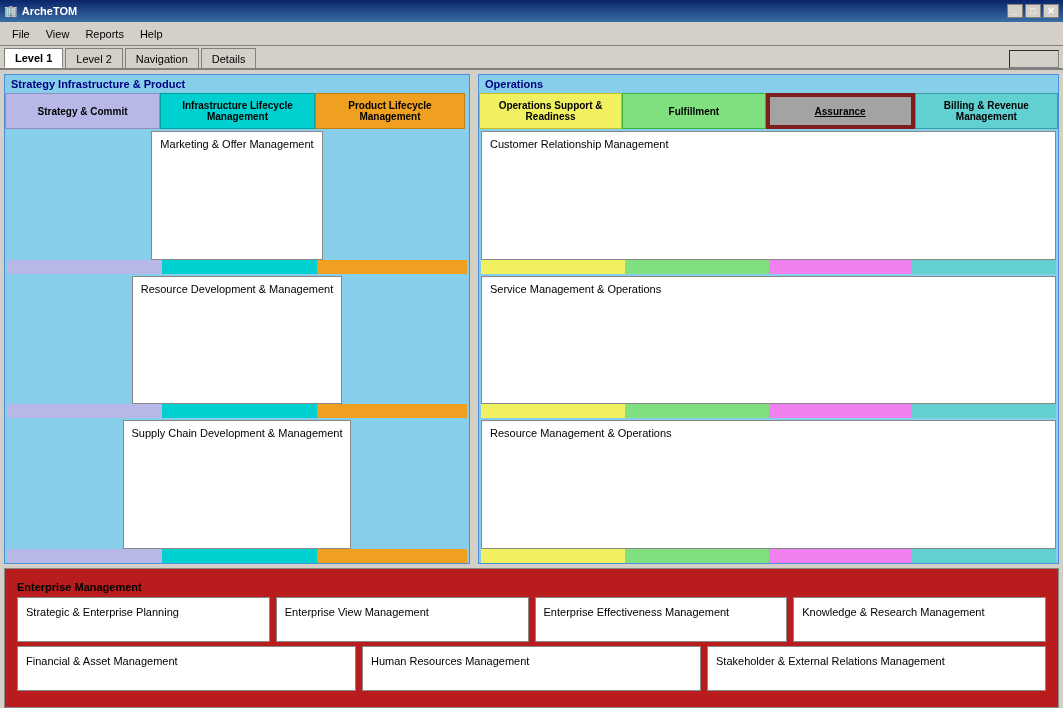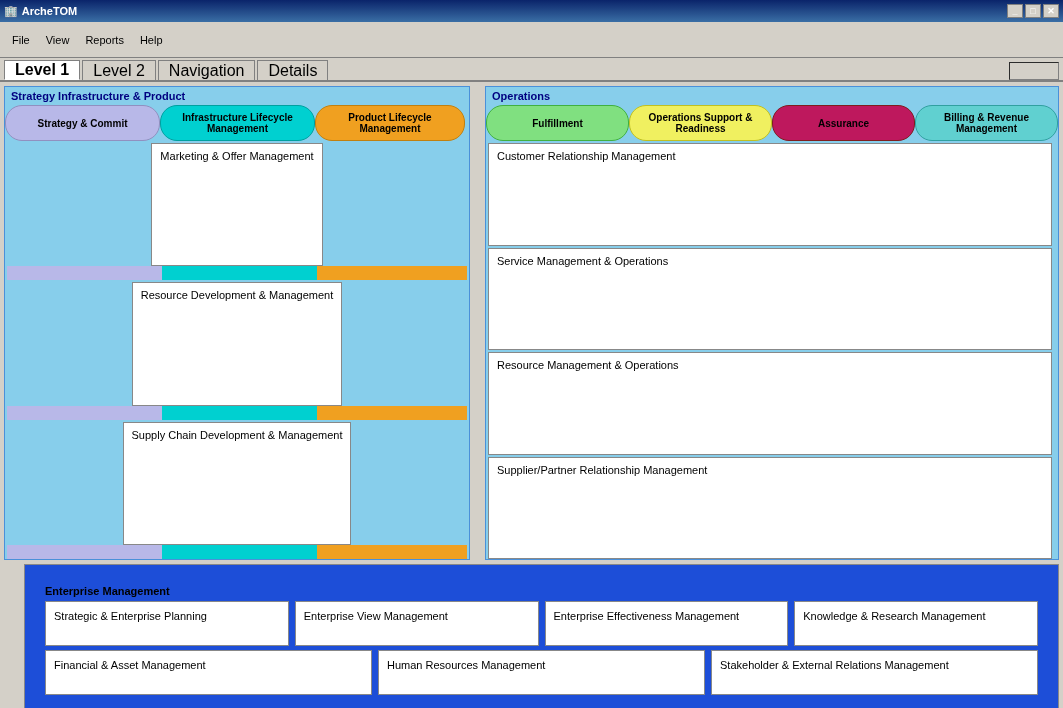--- a/index.html
+++ b/index.html
@@ -24,21 +24,21 @@
       background: #d4d0c8;
       border: 1px solid #808080;
       font-size: 9px;
       display: flex; align-items: center; justify-content: center;
       cursor: pointer;
     }
 
     
     .menubar {
       background: #d4d0c8;
-      height: 36px;
+      height: 24px;
       display: flex;
       align-items: center;
       padding: 0 4px;
       border-bottom: 1px solid #808080;
     }
     .menu-item {
       padding: 2px 8px;
       font-size: 11px;
       cursor: pointer;
     }
@@ -47,21 +47,21 @@
     .tabbar {
       background: #d4d0c8;
       height: 24px;
       display: flex;
       align-items: flex-end;
       padding: 0 4px;
       border-bottom: 2px solid #808080;
     }
     .tab {
       padding: 3px 10px;
-      font-size: 16px;
+      font-size: 11px;
       border: 1px solid #808080;
       border-bottom: none;
       background: #d4d0c8;
       cursor: pointer;
       margin-right: 2px;
       height: 20px;
       display: flex; align-items: center;
     }
     .tab.active {
       background: #ffffff;
@@ -81,21 +81,21 @@
       padding: 4px;
       height: calc(708px - 22px - 20px - 24px);
       display: flex;
       flex-direction: column;
       gap: 4px;
     }
 
     
     .top-section {
       display: flex;
-      gap: 15px;
+      gap: 8px;
       flex: 1;
     }
 
     
     .left-panel {
       background: #87CEEB;
       border: 1px solid #4a90d9;
       flex: 0 0 465px;
       display: flex;
       flex-direction: column;
@@ -114,21 +114,20 @@
       height: 36px;
     }
     .col-header {
       display: flex;
       align-items: center;
       justify-content: center;
       text-align: center;
       font-size: 10px;
       font-weight: bold;
       padding: 2px;
-      border-radius: 17px;
     }
     .col-header-strategy {
       flex: 0 0 155px;
       background: #b8b8e8;
       border: 1px solid #9090c0;
     }
     .col-header-infra {
       flex: 0 0 155px;
       background: #00d0d0;
       border: 1px solid #00a0a0;
@@ -152,22 +151,23 @@
       background: #f0f060;
       border: 1px solid #c0c020;
     }
     .col-header-fulfillment {
       flex: 1;
       background: #80e080;
       border: 1px solid #40b040;
     }
     .col-header-assurance {
       flex: 1;
-      background: #be185d;
-      border: 1px solid #7f1d1d;
+      background: #a3a3a3;
+      border: 4px solid #7f1d1d;
+      text-decoration: underline;
     }
     .col-header-billing {
       flex: 1;
       background: #60d0d0;
       border: 1px solid #30a0a0;
     }
     .strip-strategy { flex: 0 0 155px; background: #b8b8e8; }
     .strip-infra { flex: 0 0 155px; background: #00d0d0; }
     .strip-product { flex: 0 0 150px; background: #f0a020; }
 
@@ -191,21 +191,21 @@
     .left-row-strip {
       height: 14px;
       display: flex;
       margin: 0 2px;
     }
 
     
     .right-row {
       flex: 1;
       display: flex;
-      flex-direction: row;
+      flex-direction: column;
     }
     .right-row-box {
       flex: 1;
       background: white;
       border: 1px solid #888;
       display: flex;
       align-items: flex-start;
       padding: 6px 8px;
       font-size: 11px;
       margin: 2px 2px 0 2px;
@@ -215,24 +215,23 @@
       display: flex;
       margin: 0 2px;
     }
     .strip-ops { flex: 1; background: #f0f060; }
     .strip-ful { flex: 1; background: #80e080; }
     .strip-ass { flex: 1; background: #f080f0; }
     .strip-bil { flex: 1; background: #60d0d0; }
 
     
     .bottom-section {
-      background: #1d4ed8;
+      background: #b91c1c;
       border: 1px solid #888;
-      padding: 20px;
-      margin-left: 20px;
+      padding: 12px;
     }
     .bottom-header {
       font-weight: bold;
       font-size: 11px;
       margin-bottom: 4px;
     }
     .bottom-row {
       display: flex;
       gap: 6px;
       margin-bottom: 4px;
@@ -318,22 +317,22 @@
           <div class="strip-infra"></div>
           <div class="strip-product"></div>
         </div>
       </div>
     </div>
 
     <div class="right-panel">
       <div class="panel-header right-panel-header">Operations</div>
 
       <div class="col-headers">
+        <div class="col-header col-header-ops-support">Operations Support &amp; Readiness</div>
         <div class="col-header col-header-fulfillment">Fulfillment</div>
-        <div class="col-header col-header-ops-support">Operations Support &amp; Readiness</div>
         <div class="col-header col-header-assurance">Assurance</div>
         <div class="col-header col-header-billing">Billing &amp; Revenue Management</div>
       </div>
 
       <div class="right-row">
         <div class="right-row-box">Customer Relationship Management</div>
         <div class="right-row-strip">
           <div class="strip-ops"></div>
           <div class="strip-ful"></div>
           <div class="strip-ass"></div>
@@ -354,29 +353,20 @@
       <div class="right-row">
         <div class="right-row-box">Resource Management &amp; Operations</div>
         <div class="right-row-strip">
           <div class="strip-ops"></div>
           <div class="strip-ful"></div>
           <div class="strip-ass"></div>
           <div class="strip-bil"></div>
         </div>
       </div>
 
-      <div class="right-row">
-        <div class="right-row-box">Supplier/Partner Relationship Management</div>
-        <div class="right-row-strip">
-          <div class="strip-ops"></div>
-          <div class="strip-ful"></div>
-          <div class="strip-ass"></div>
-          <div class="strip-bil"></div>
-        </div>
-      </div>
     </div>
 
   </div>
 
   <div class="bottom-section">
     <div class="bottom-header">Enterprise Management</div>
     <div class="bottom-row">
       <div class="bottom-box">Strategic &amp; Enterprise Planning</div>
       <div class="bottom-box">Enterprise View Management</div>
       <div class="bottom-box">Enterprise Effectiveness Management</div>

